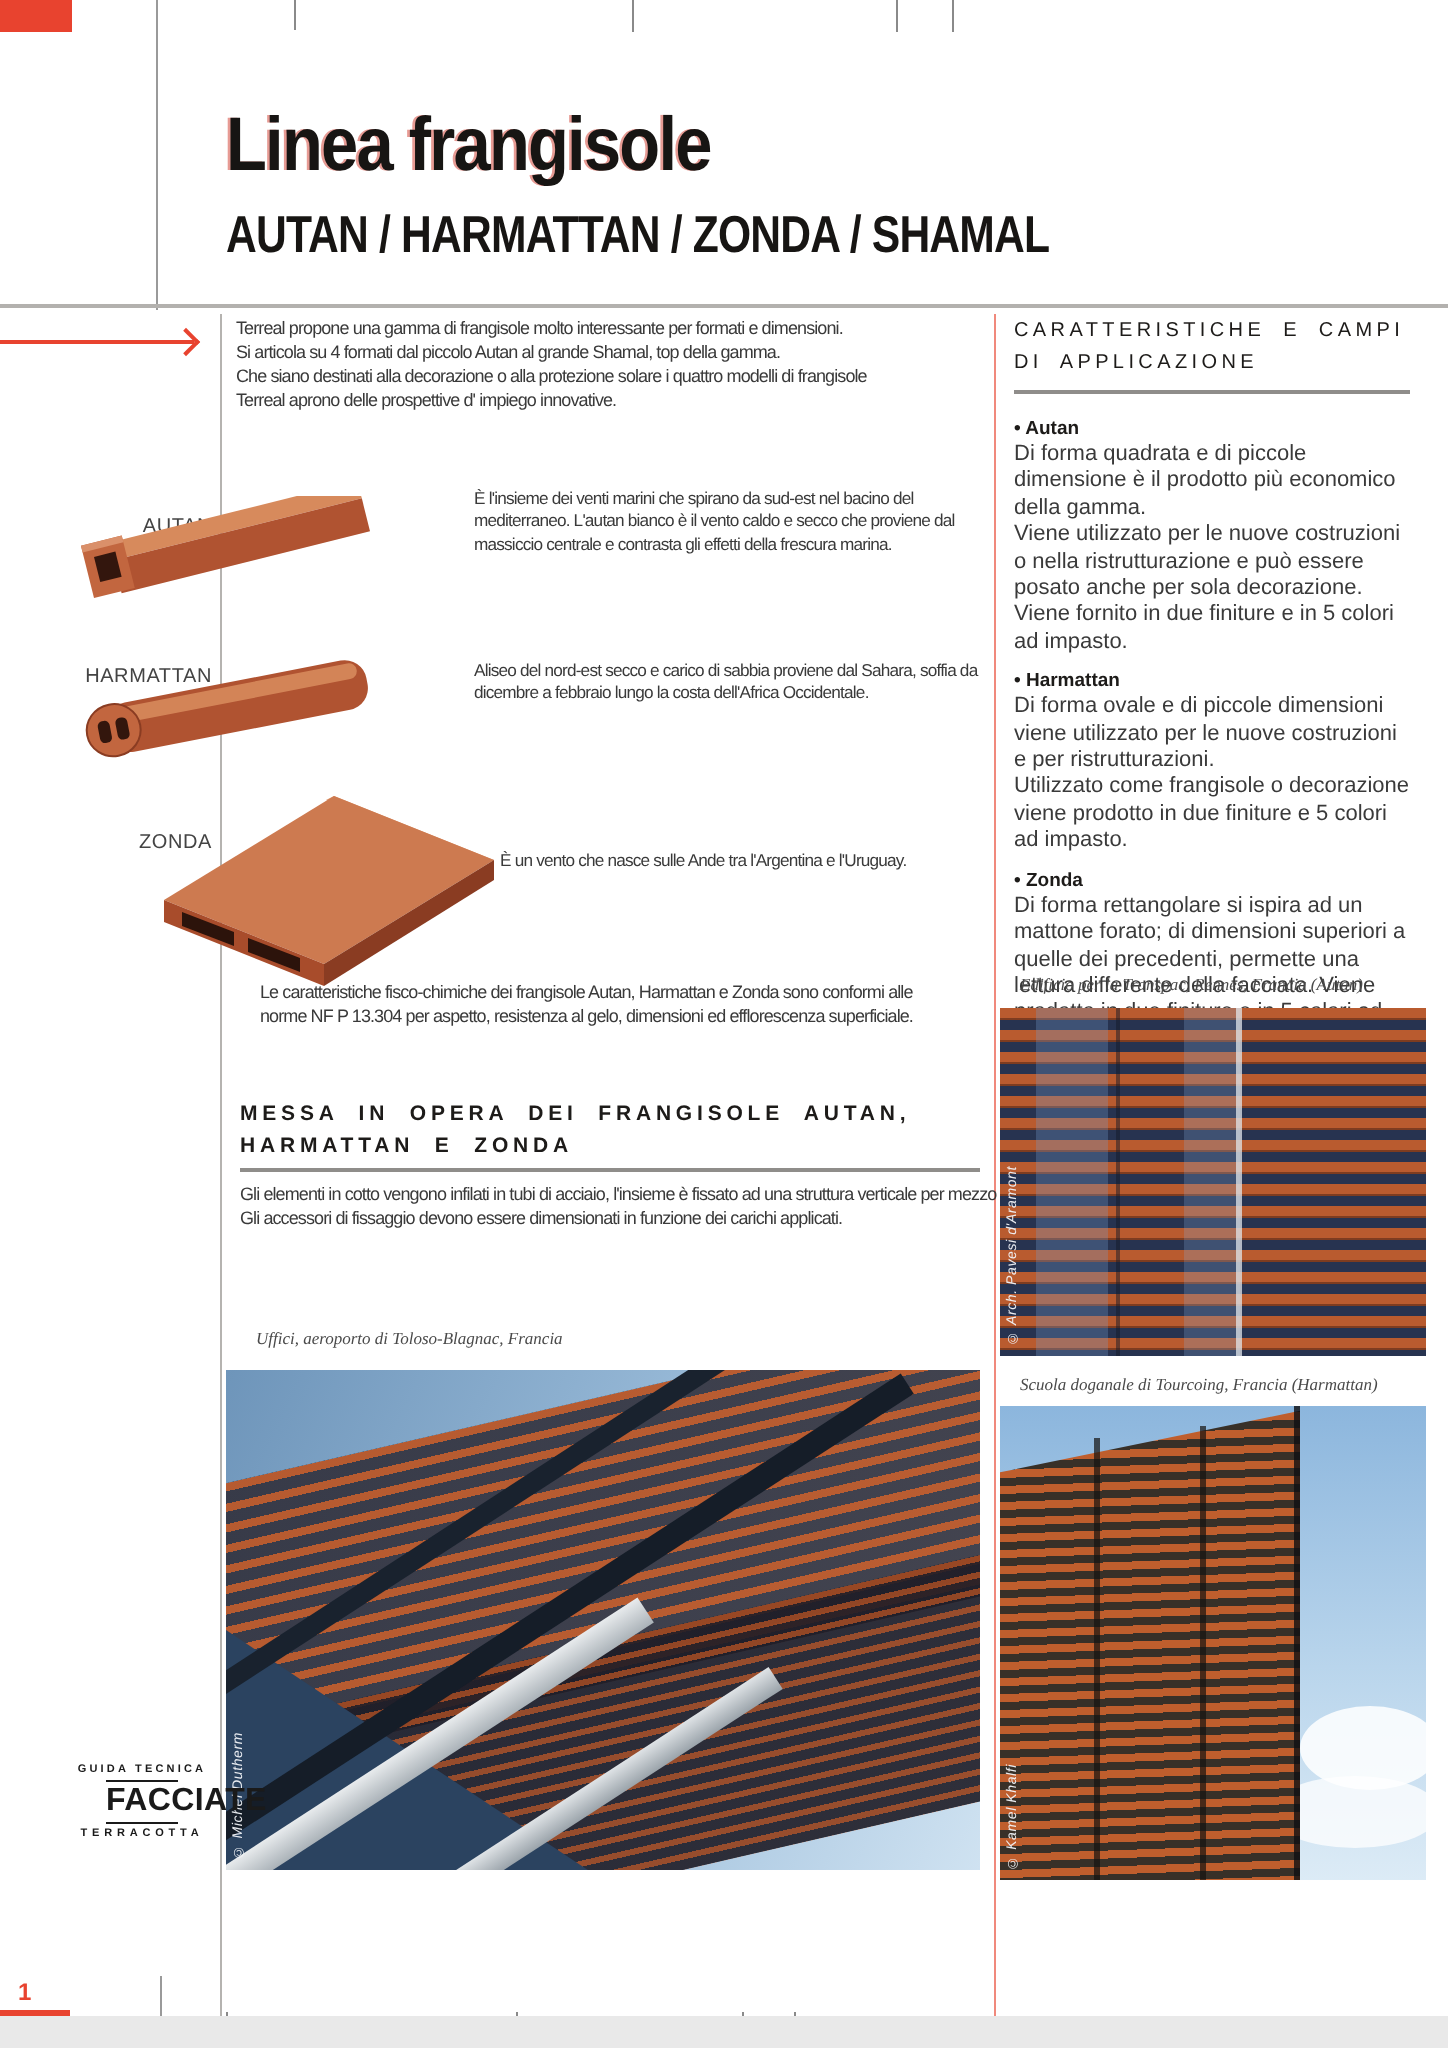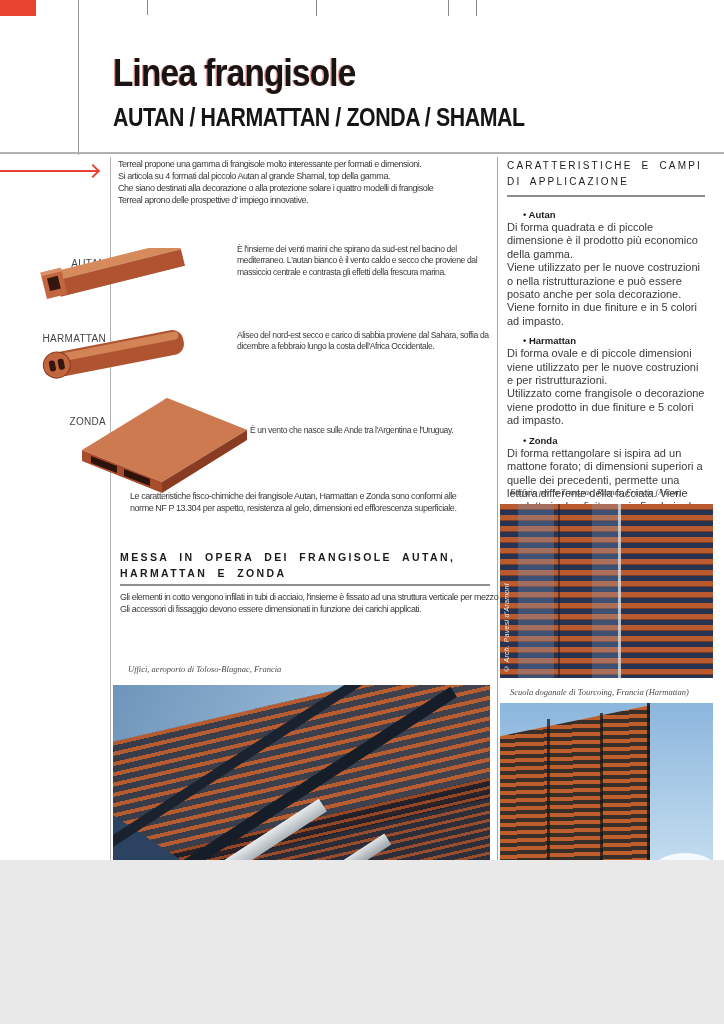--- a/index.html
+++ b/index.html
@@ -1,16 +1,16 @@
 <!DOCTYPE html>
 <html><head>
 <meta charset="utf-8">
 <style>
   html,body{margin:0;padding:0;background:#e9e9e9;}
-  #page{position:relative;width:724px;height:860px;background:#ffffff;margin:0 auto;
+  #page{position:relative;width:724px;height:1008px;background:#ffffff;margin:0 auto;
         font-family:"Liberation Sans",sans-serif;overflow:hidden;color:#333;}
   .abs{position:absolute;}
   
   .vline{position:absolute;width:1px;background:#9a9a9a;}
   .tick{position:absolute;width:1px;background:#8a8a8a;}
   .hrule{position:absolute;height:2px;background:#b3b1ae;}
   .redblock{position:absolute;background:#e8432f;}
   .pinkline{position:absolute;width:1px;background:#f0897c;}
   
   .title{position:absolute;left:113px;top:52px;font-size:38px;font-weight:bold;color:#171513;
@@ -22,21 +22,21 @@
   .arrow-line{position:absolute;left:0;top:170px;width:97px;height:1.5px;background:#e8432f;}
   .arrow-head{position:absolute;left:88px;top:166px;width:8px;height:8px;
          border-top:2px solid #e8432f;border-right:2px solid #e8432f;transform:rotate(45deg);}
   
   .body-l{font-size:9px;letter-spacing:-.45px;line-height:1.33;color:#3a3a3a;white-space:pre-line;}
   .body-r{font-size:11px;line-height:1.22;color:#3a3a3a;white-space:pre-line;}
   .sec-head{font-size:10.5px;font-weight:bold;letter-spacing:2.4px;word-spacing:5px;color:#1d1b19;white-space:nowrap;}
   .sec-head-r{font-size:10px;font-weight:normal;letter-spacing:2.2px;word-spacing:4px;color:#1d1b19;white-space:nowrap;}
   .caption{font-size:8.5px;font-style:italic;color:#4a4a4a;white-space:nowrap;font-family:Liberation Serif, serif;}
   .plabel{position:absolute;left:0;width:106px;text-align:right;font-size:10px;color:#444;letter-spacing:.3px;}
-  .bullet-name{font-size:9.5px;font-weight:bold;color:#1d1b19;margin:7px 0 1px 16px;}
+  .bullet-name{font-size:9.5px;font-weight:bold;color:#1d1b19;margin:7px 0 1px 0;}
   
   .photo{position:absolute;overflow:hidden;}
   .layer{position:absolute;}
   .credit{position:absolute;left:3px;bottom:6px;color:#f2f4f8;font-size:7px;font-style:italic;
           writing-mode:vertical-rl;transform:rotate(180deg);letter-spacing:.3px;opacity:.95;white-space:nowrap;}
   
   .logo{position:absolute;left:37px;top:882px;width:68px;text-align:center;color:#1a1a1a;}
   .logo .small{font-size:5.5px;font-weight:bold;letter-spacing:1.6px;white-space:nowrap;}
   .logo .big{font-size:16px;font-weight:bold;letter-spacing:.2px;white-space:nowrap;
              border-top:1.5px solid #1a1a1a;border-bottom:1.5px solid #1a1a1a;padding:1px 0;margin:2px 16px;}

